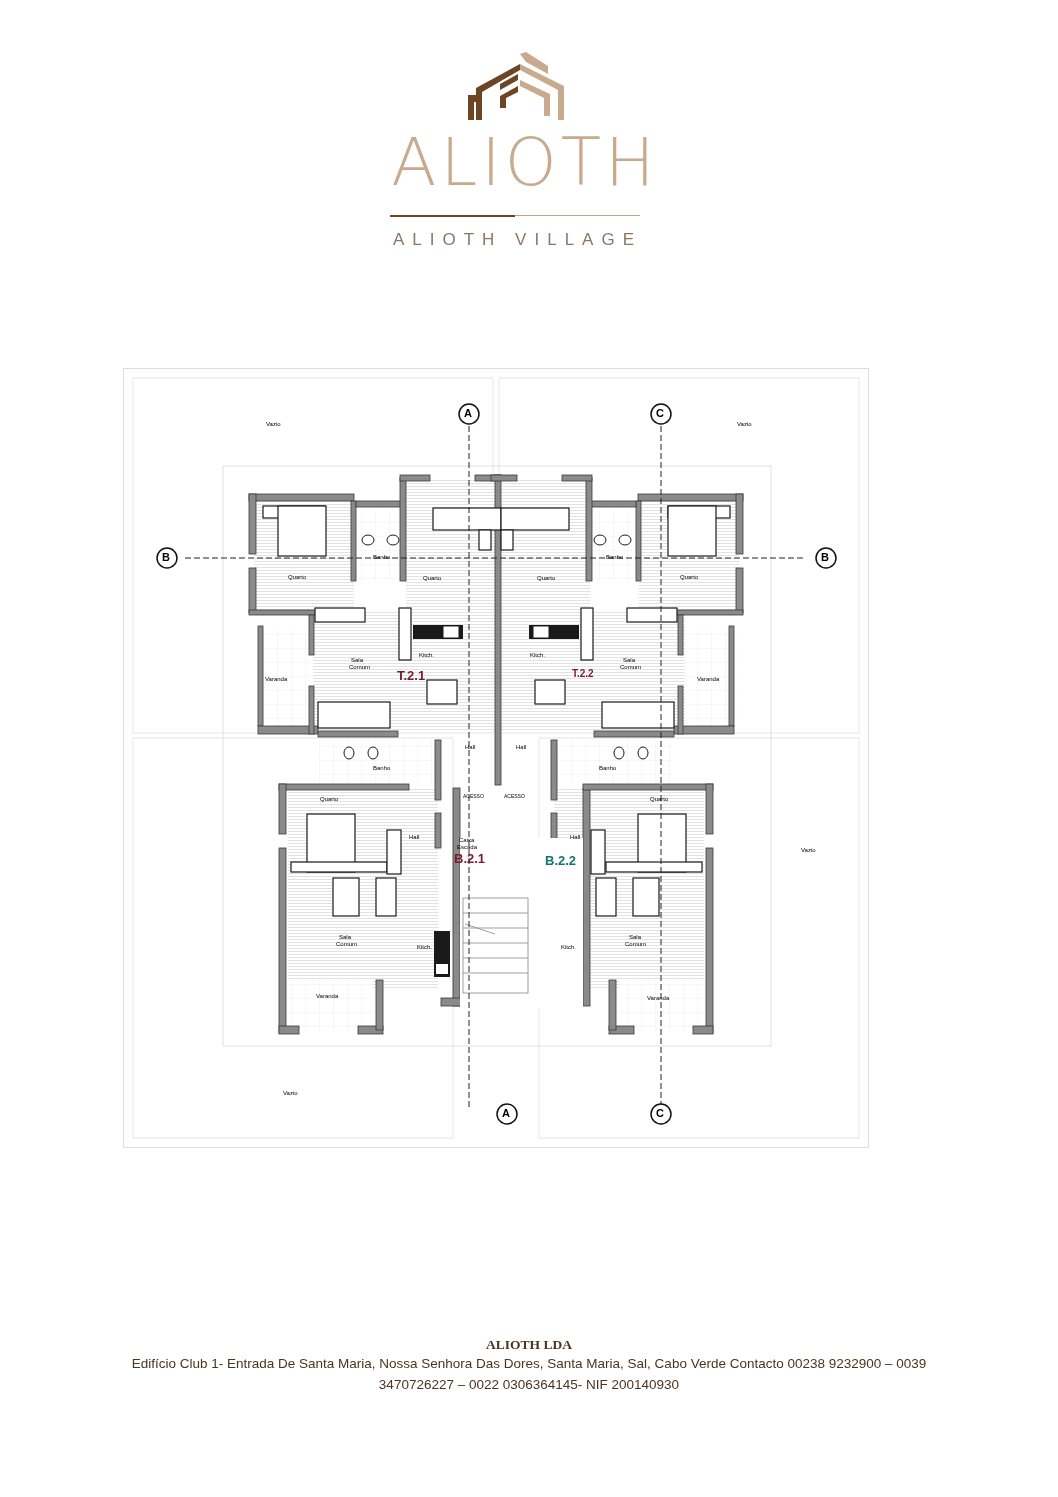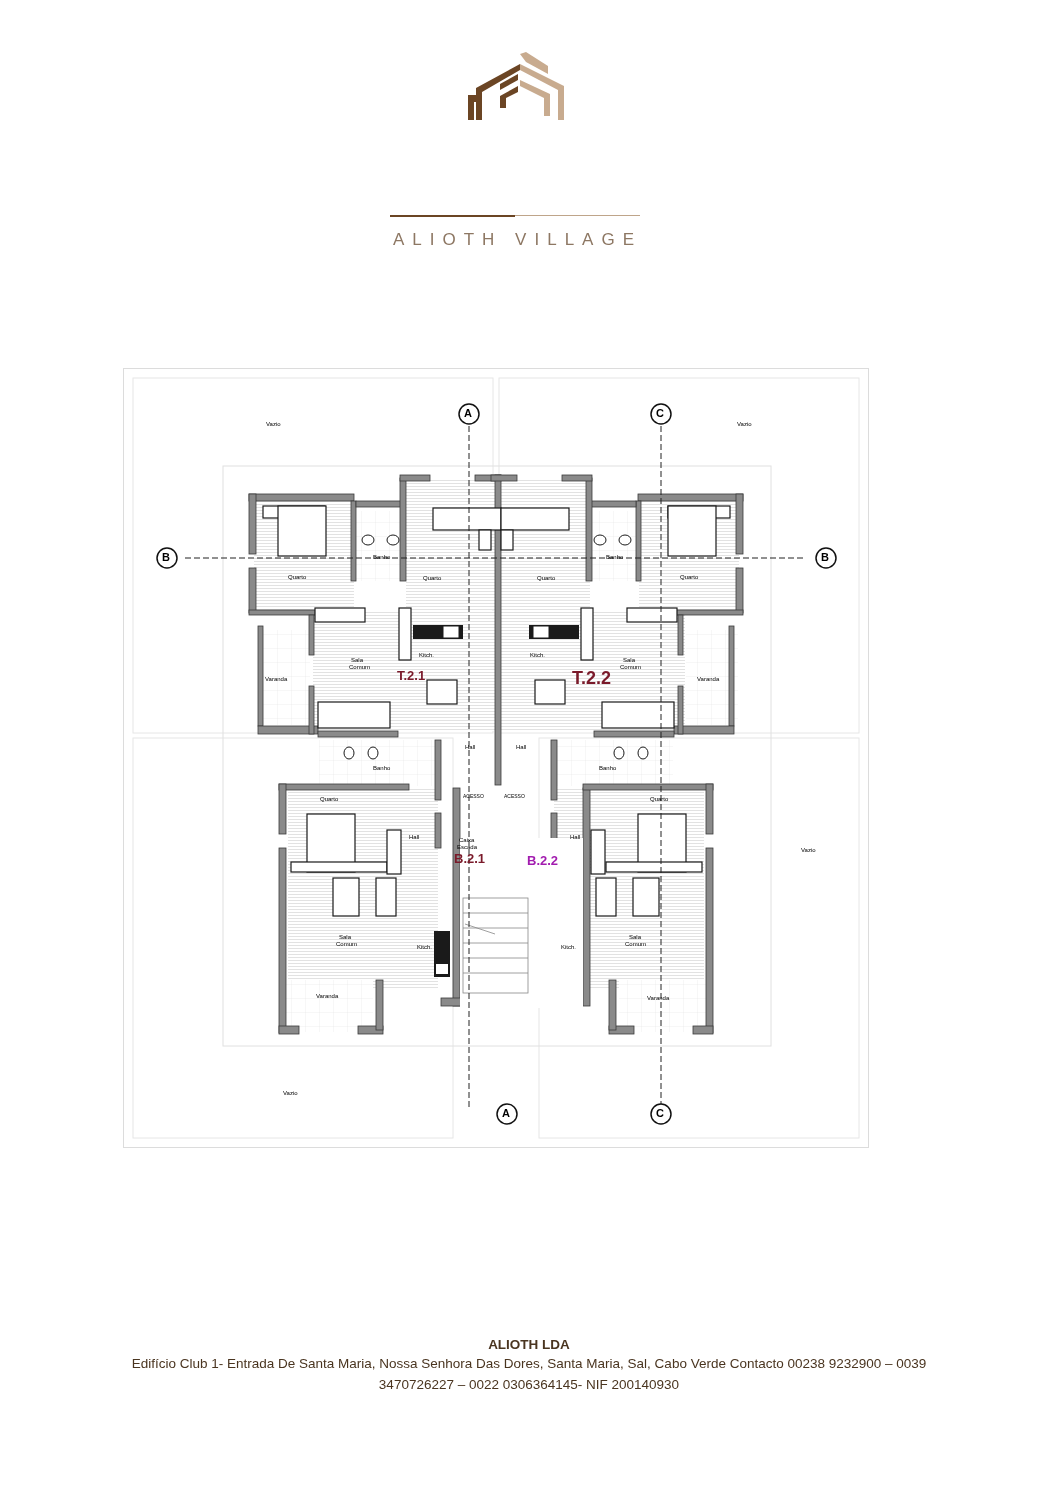--- a/index.html
+++ b/index.html
@@ -5,38 +5,39 @@
   html, body { margin:0; padding:0; background:#ffffff; }
   body { width:1058px; height:1497px; position:relative; overflow:hidden; font-family:"Liberation Sans", sans-serif; }
   .abs { position:absolute; }
   #logo { left:380px; top:40px; width:290px; height:220px; }
   .logo-word { position:absolute; left:10px; top:90px; width:270px; text-align:center; font-family:"DejaVu Sans", sans-serif; font-weight:200; font-size:66px; letter-spacing:4px; color:#c8ab8f; line-height:1; }
   .logo-rule { position:absolute; left:10px; top:175px; height:1px; background:#bfa58a; width:250px; }
   .logo-rule-dark { position:absolute; left:10px; top:175px; height:2px; background:#6b4524; width:125px; }
   .logo-sub { position:absolute; left:10px; top:190px; width:255px; text-align:center; font-size:17px; letter-spacing:8px; color:#8d7763; }
   #plan { left:123px; top:368px; width:746px; height:780px; }
   .footer { position:absolute; left:0; width:1058px; text-align:center; font-family:"Liberation Sans", sans-serif; color:#4a3520; font-size:13.5px; }
-  .footer-title { top:1337px; font-weight:bold; }
+  .footer-title { top:1337px; font-weight:bold;font-family:Liberation Serif, serif; }
   .footer-line1 { top:1356px; }
   .footer-line2 { top:1377px; }
 </style>
 </head>
 <body>
 
 <div id="logo" class="abs">
   <svg width="290" height="90" viewBox="0 0 290 90" style="position:absolute;left:0;top:0;">
 
     <polygon points="88,80 88,55 96,55 96,48 140,24 140,30 102,52 102,80 96,80 96,62 94,62 94,80" fill="#6b4524"></polygon>
     <polygon points="120,68 120,56 138,46 138,52 126,58 126,68" fill="#6b4524"></polygon>
     <polygon points="120,50 120,44 138,34 138,40" fill="#6b4524"></polygon>
 
     <polygon points="140,24 140,30 178,50 178,80 184,80 184,46" fill="#c8ab8f"></polygon>
     <polygon points="140,40 140,46 164,58 164,76 170,76 170,54" fill="#c8ab8f"></polygon>
     <polygon points="140,14 146,12 168,26 168,34 146,22" fill="#c8ab8f"></polygon>
   </svg>
+  <div class="logo-word">ALIOTH</div>
   <div class="logo-rule"></div>
   <div class="logo-rule-dark"></div>
   <div class="logo-sub">ALIOTH VILLAGE</div>
 </div>
 
 <div id="plan" class="abs">
 <svg width="746" height="780" viewBox="0 0 746 780">
   <defs>
     <pattern id="hatch" width="6" height="3" patternUnits="userSpaceOnUse">
       <rect width="6" height="3" fill="#ffffff"></rect>
@@ -223,23 +224,23 @@
   <span class="abs" style="left:698px;top:183px;font-size:11px;font-weight:bold;">B</span>
 
   
   <span class="abs" style="left:143px;top:53px;font-size:6px;">Vazio</span>
   <span class="abs" style="left:614px;top:53px;font-size:6px;">Vazio</span>
   <span class="abs" style="left:678px;top:479px;font-size:6px;">Vazio</span>
   <span class="abs" style="left:160px;top:722px;font-size:6px;">Vazio</span>
 
   
   <span class="abs" style="left:274px;top:300px;font-size:13px;font-weight:bold;color:#7a1a2a;">T.2.1</span>
-  <span class="abs" style="left:449px;top:300px;font-size:18px;font-weight:bold;color:#7a1a2a;">T.2.2</span>
+  <span class="abs" style="left:449px;top:300px;font-size:10px;font-weight:bold;color:#7a1a2a;">T.2.2</span>
   <span class="abs" style="left:287px;top:483px;font-size:13px;font-weight:bold;color:#7a1a2a;margin-left:44px;">B.2.1</span>
-  <span class="abs" style="left:404px;top:485px;font-size:13px;font-weight:bold;color:#a21caf;">B.2.2</span>
+  <span class="abs" style="left:422px;top:485px;font-size:13px;font-weight:bold;color:#0f766e;">B.2.2</span>
 
   
   <span class="abs" style="left:165px;top:206px;font-size:6px;">Quarto</span>
   <span class="abs" style="left:300px;top:207px;font-size:6px;">Quarto</span>
   <span class="abs" style="left:414px;top:207px;font-size:6px;">Quarto</span>
   <span class="abs" style="left:557px;top:206px;font-size:6px;">Quarto</span>
   <span class="abs" style="left:250px;top:186px;font-size:6px;">Banho</span>
   <span class="abs" style="left:483px;top:186px;font-size:6px;">Banho</span>
   <span class="abs" style="left:228px;top:289px;font-size:6px;">Sala</span>
   <span class="abs" style="left:226px;top:296px;font-size:6px;">Comum</span>

